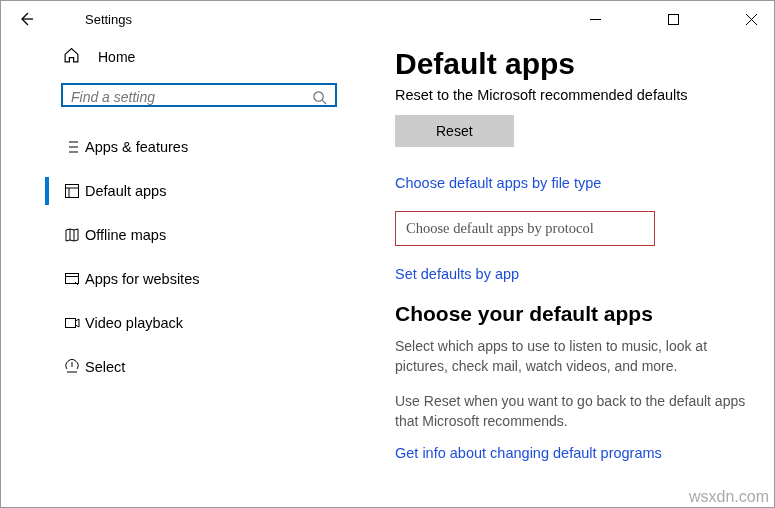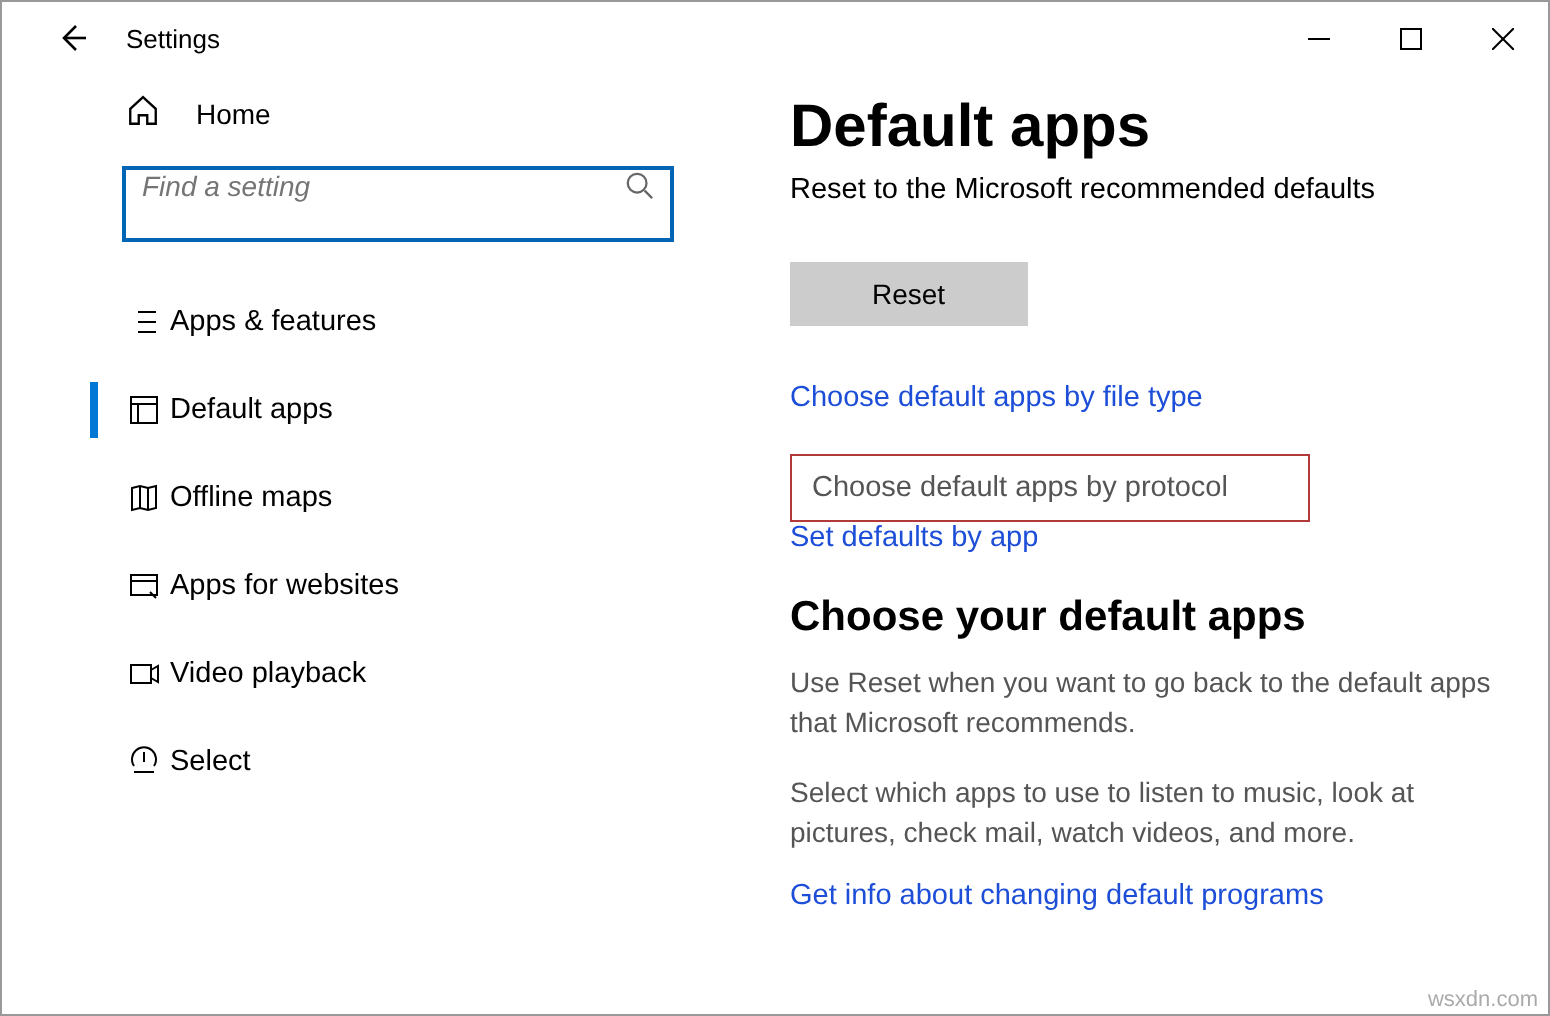--- a/index.html
+++ b/index.html
@@ -10,21 +10,22 @@
     background: #fff;
     width: 775px;
     height: 508px;
     overflow: hidden;
     border: 1px solid #999;
   }
   .titlebar {
     height: 36px;
     display: flex;
     align-items: center;
-    padding-left: 20px;
+    padding-left: 10px;
+    gap: 32px;
   }
   .tb-back {
     width: 30px; height: 30px; display:flex; align-items:center; justify-content:center;
     cursor: pointer;
   }
   .tb-title { margin-left: 12px; font-size: 13px; }
   .tb-spacer { flex: 1; }
   .tb-btn {
     width: 46px; height: 32px; display:flex; align-items:center; justify-content:center;
     cursor: pointer;
@@ -45,24 +46,24 @@
     height: 40px;
     padding-left: 14px;
     gap: 18px;
     cursor:pointer;
   }
   .search-wrap {
     margin: 6px 12px 18px 12px;
   }
   .search {
     width: 100%;
-    height: 38px;
+    height: 24px;
     border: 2px solid #0066b4;
     display:flex;
-    align-items:flex-start;
+    align-items:flex-end;
     padding: 0 8px;
   }
   .search input {
     flex:1; border:none; outline:none;
     font-size:14px; color:#888;
     font-style: italic;
     background: transparent;
   }
   .sidebar-heading {
     font-weight: 600;
@@ -91,62 +92,64 @@
     padding: 10px 24px 0 30px;
     overflow:hidden;
   }
   .page-title {
     font-size: 30px;
     font-weight: 600;
     margin-bottom: 6px;
   }
   .subtitle {
     font-size: 14.5px;
-    margin-bottom: 28px;
+    margin-bottom: 12px;
   }
   .reset-btn {
     background: #ccc;
     border: none;
     padding: 8px 41px;
     font-size: 14px;
     margin-bottom: 28px;
     cursor:pointer;
   }
   .link {
     color: #1d4ed8;
     font-size: 14.5px;
     margin-bottom: 20px;
     display:block;
     cursor:pointer;
   }
   .boxed-link {
     border: 1px solid #b33a3a;
     padding: 8px 10px;
+    margin-bottom: 20px;
     display: inline-block;
     color: #555;
     font-size: 14.5px;
     cursor:pointer;
     width: 260px;
+    font-family: Liberation Serif, serif;
   }
   .section-h {
     font-size: 21px;
     font-weight: 600;
     margin: 18px 0 10px 0;
   }
   .para {
     color: #555;
     font-size: 14px;
     line-height: 1.45;
     margin-bottom: 14px;
   }
   .watermark {
     position:absolute;
     right: 6px;
     bottom: 2px;
-    font-size: 11px;
+    font-size: 16px;
     color: #aaa;
   }
 </style>
 </head>
 <body>
 
 <div class="titlebar">
   <div class="tb-back">
     <svg width="16" height="16" viewBox="0 0 16 16">
         <path d="M10 2 L4 8 L10 14" stroke="#000" stroke-width="1.3" fill="none"></path>
@@ -267,19 +270,19 @@
   <div class="main">
     <div class="page-title">Default apps</div>
     <div class="subtitle">Reset to the Microsoft recommended defaults</div>
     <button class="reset-btn">Reset</button>
 
     <a class="link">Choose default apps by file type</a>
     <a class="boxed-link">Choose default apps by protocol</a>
     <a class="link">Set defaults by app</a>
 
     <div class="section-h">Choose your default apps</div>
+    <div class="para">Select which apps to use to listen to music, look at pictures, check mail, watch videos, and more.</div>
     <div class="para">Use Reset when you want to go back to the default apps that Microsoft recommends.</div>
-    <div class="para">Select which apps to use to listen to music, look at pictures, check mail, watch videos, and more.</div>
     <a class="link" style="margin-bottom:0">Get info about changing default programs</a>
   </div>
 </div>
 
 <div class="watermark">wsxdn.com</div>
 
 </body></html>

